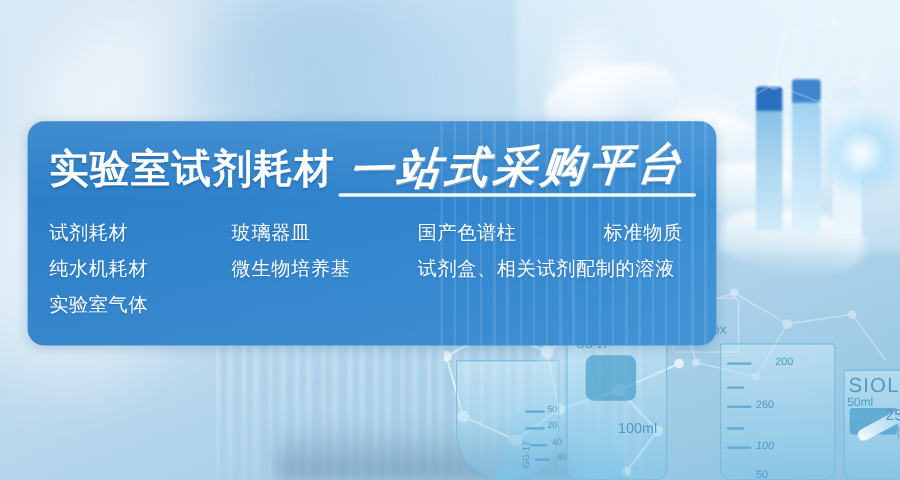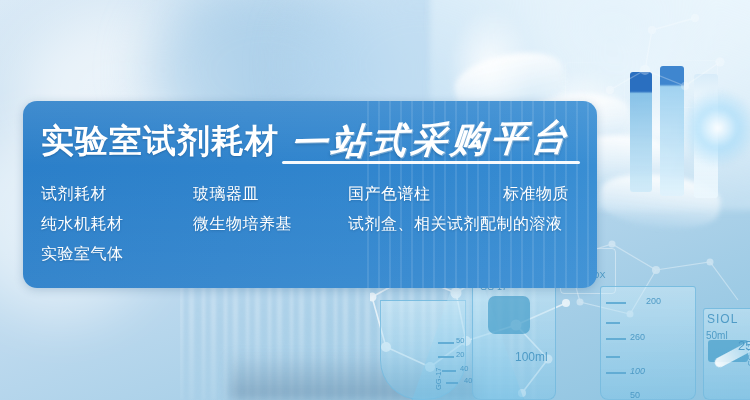--- a/index.html
+++ b/index.html
@@ -231,21 +231,21 @@
     <div class="tick" style="left:18px;top:92px;width:16px;"></div>
     <div class="tick" style="left:18px;top:106px;width:16px;"></div>
     <div class="tick" style="left:22px;top:120px;width:14px;"></div>
     <div class="tick" style="left:26px;top:132px;width:12px;"></div>
     <span class="gtxt sm" style="left:36px;top:86px;">50</span>
     <span class="gtxt sm" style="left:36px;top:100px;">20</span>
     <span class="gtxt sm" style="left:40px;top:114px;">40</span>
     <span class="gtxt sm" style="left:44px;top:126px;">40</span>
     <span class="gtxt sm vert" style="left:14px;top:140px;">GG-17</span>
 
-    <span class="gtxt" style="left:287px;top:62px;font-size:12px;letter-spacing:1px;">SIOL</span>
+    <span class="gtxt" style="left:287px;top:62px;font-size:17px;letter-spacing:1px;">SIOL</span>
     <span class="gtxt" style="left:286px;top:80px;font-size:10px;">50ml</span>
 
     <span class="gtxt sm vert" style="left:326px;top:116px;">GG-17</span>
     <span class="gtxt" style="left:318px;top:88px;font-size:13px;">250</span>
   </div>
 
   <div class="banner">
     <div class="banner-tex"></div>
 
     <div class="title-row">

